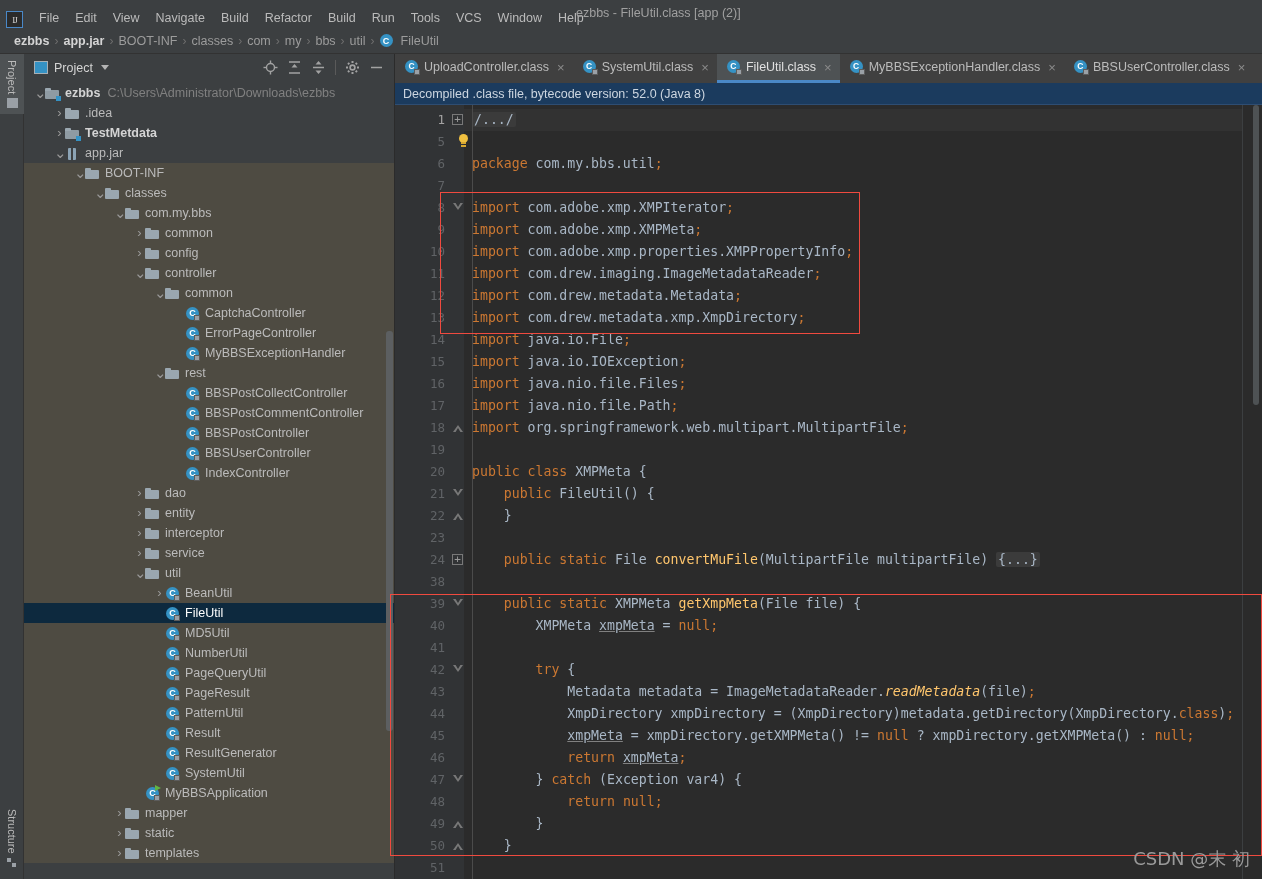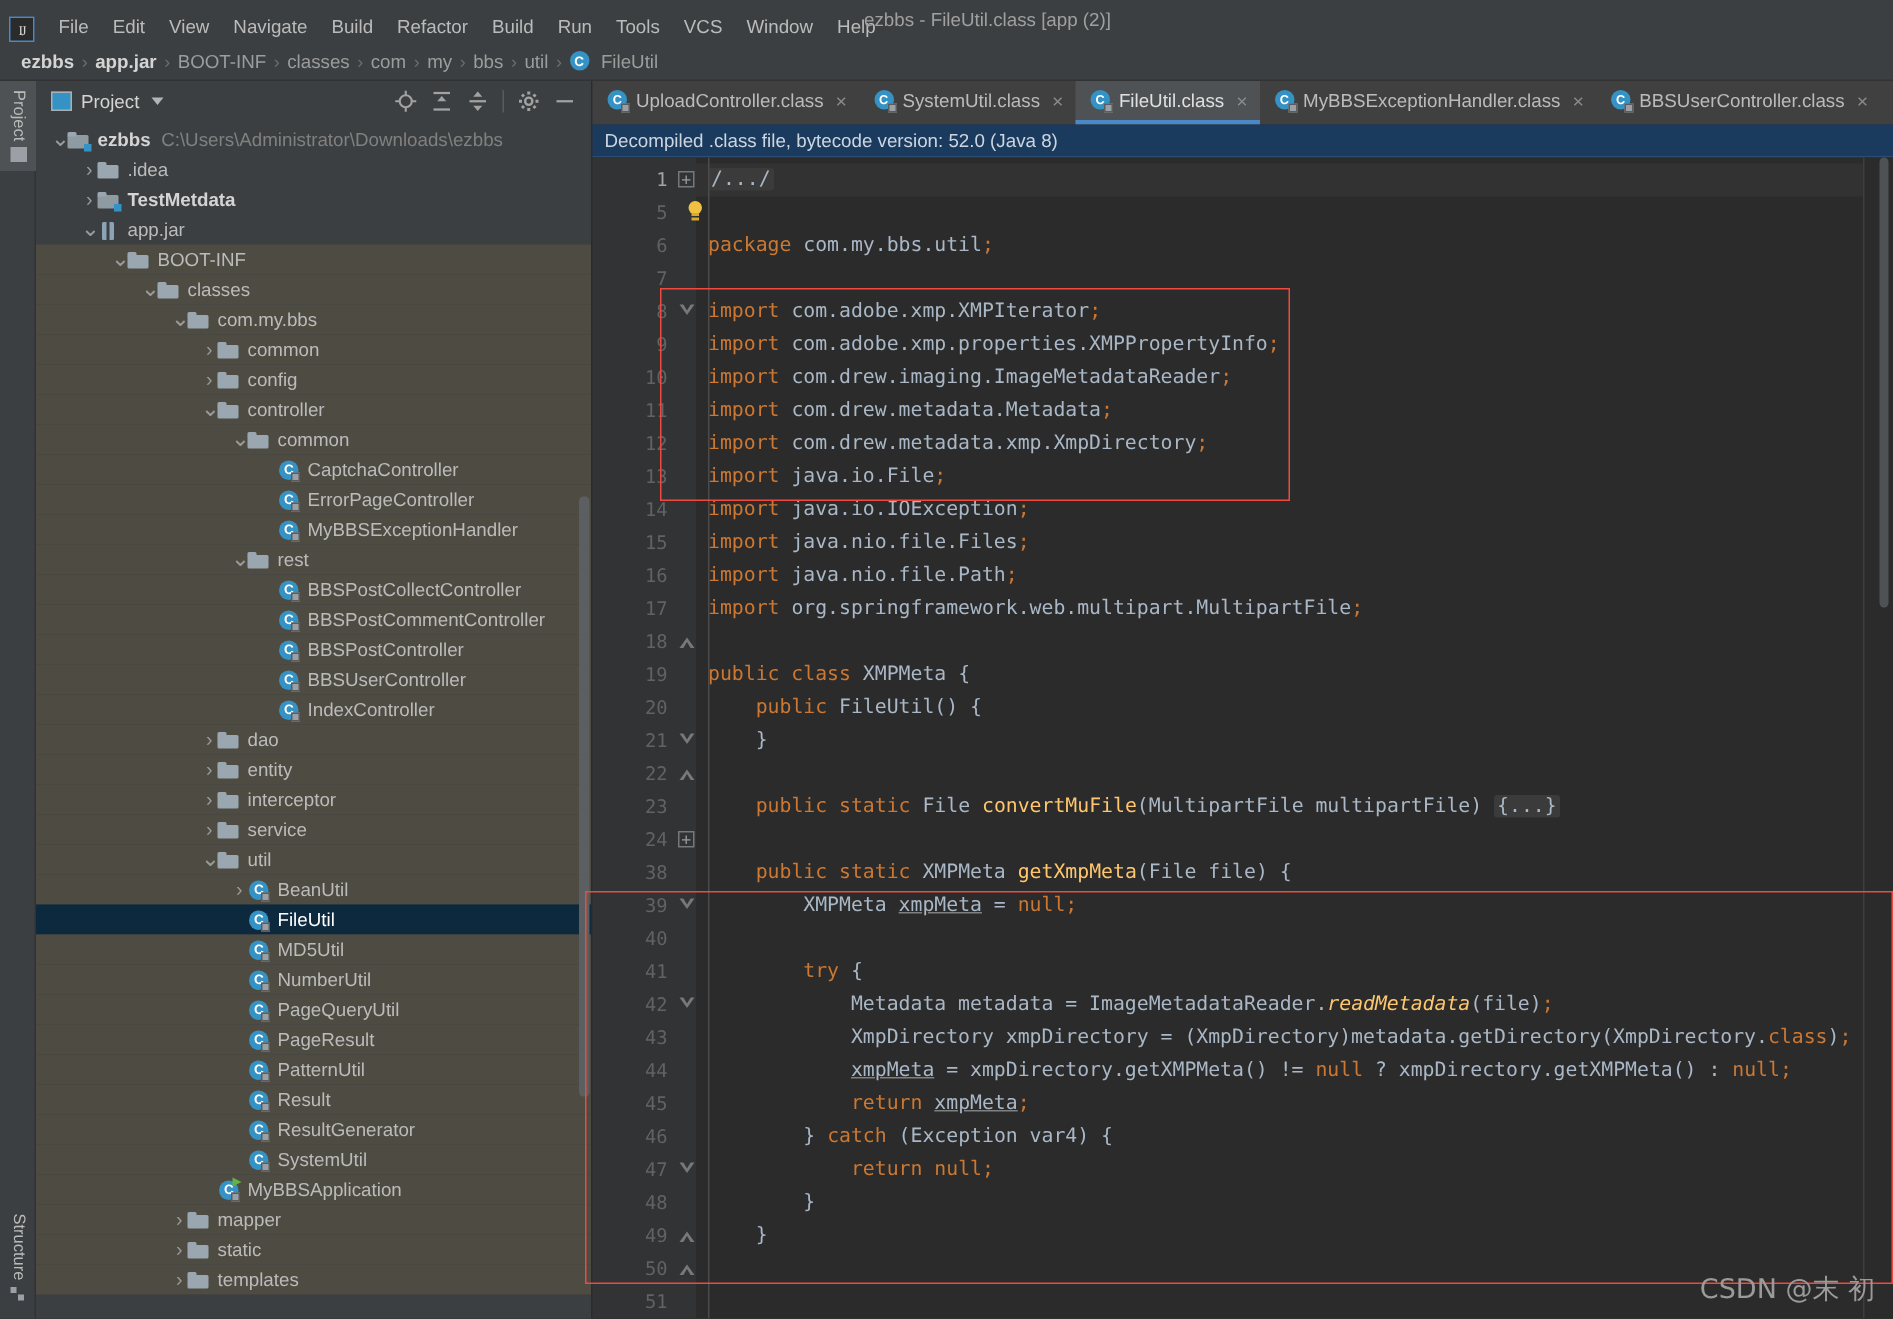--- a/index.html
+++ b/index.html
@@ -846,20 +846,21 @@
             </div>
             <div class="fold"></div>
           </div>
         <div class="codecol" id="codecol">
           <div class="vguide"></div>
         <div class="cline hl1"><span class="fold-ph">/.../</span></div>
             <div class="cline">&nbsp;</div>
             <div class="cline"><span class="kw">package</span> <span class="pln">com.my.bbs.util</span><span class="kw">;</span></div>
             <div class="cline">&nbsp;</div>
             <div class="cline"><span class="kw">import</span> <span class="pln">com.adobe.xmp.XMPIterator</span><span class="kw">;</span></div>
+            <div class="cline"><span class="kw">import</span> <span class="pln">com.adobe.xmp.XMPMeta</span><span class="kw">;</span></div>
             <div class="cline"><span class="kw">import</span> <span class="pln">com.adobe.xmp.properties.XMPPropertyInfo</span><span class="kw">;</span></div>
             <div class="cline"><span class="kw">import</span> <span class="pln">com.drew.imaging.ImageMetadataReader</span><span class="kw">;</span></div>
             <div class="cline"><span class="kw">import</span> <span class="pln">com.drew.metadata.Metadata</span><span class="kw">;</span></div>
             <div class="cline"><span class="kw">import</span> <span class="pln">com.drew.metadata.xmp.XmpDirectory</span><span class="kw">;</span></div>
             <div class="cline"><span class="kw">import</span> <span class="pln">java.io.File</span><span class="kw">;</span></div>
             <div class="cline"><span class="kw">import</span> <span class="pln">java.io.IOException</span><span class="kw">;</span></div>
             <div class="cline"><span class="kw">import</span> <span class="pln">java.nio.file.Files</span><span class="kw">;</span></div>
             <div class="cline"><span class="kw">import</span> <span class="pln">java.nio.file.Path</span><span class="kw">;</span></div>
             <div class="cline"><span class="kw">import</span> <span class="pln">org.springframework.web.multipart.MultipartFile</span><span class="kw">;</span></div>
             <div class="cline">&nbsp;</div>

